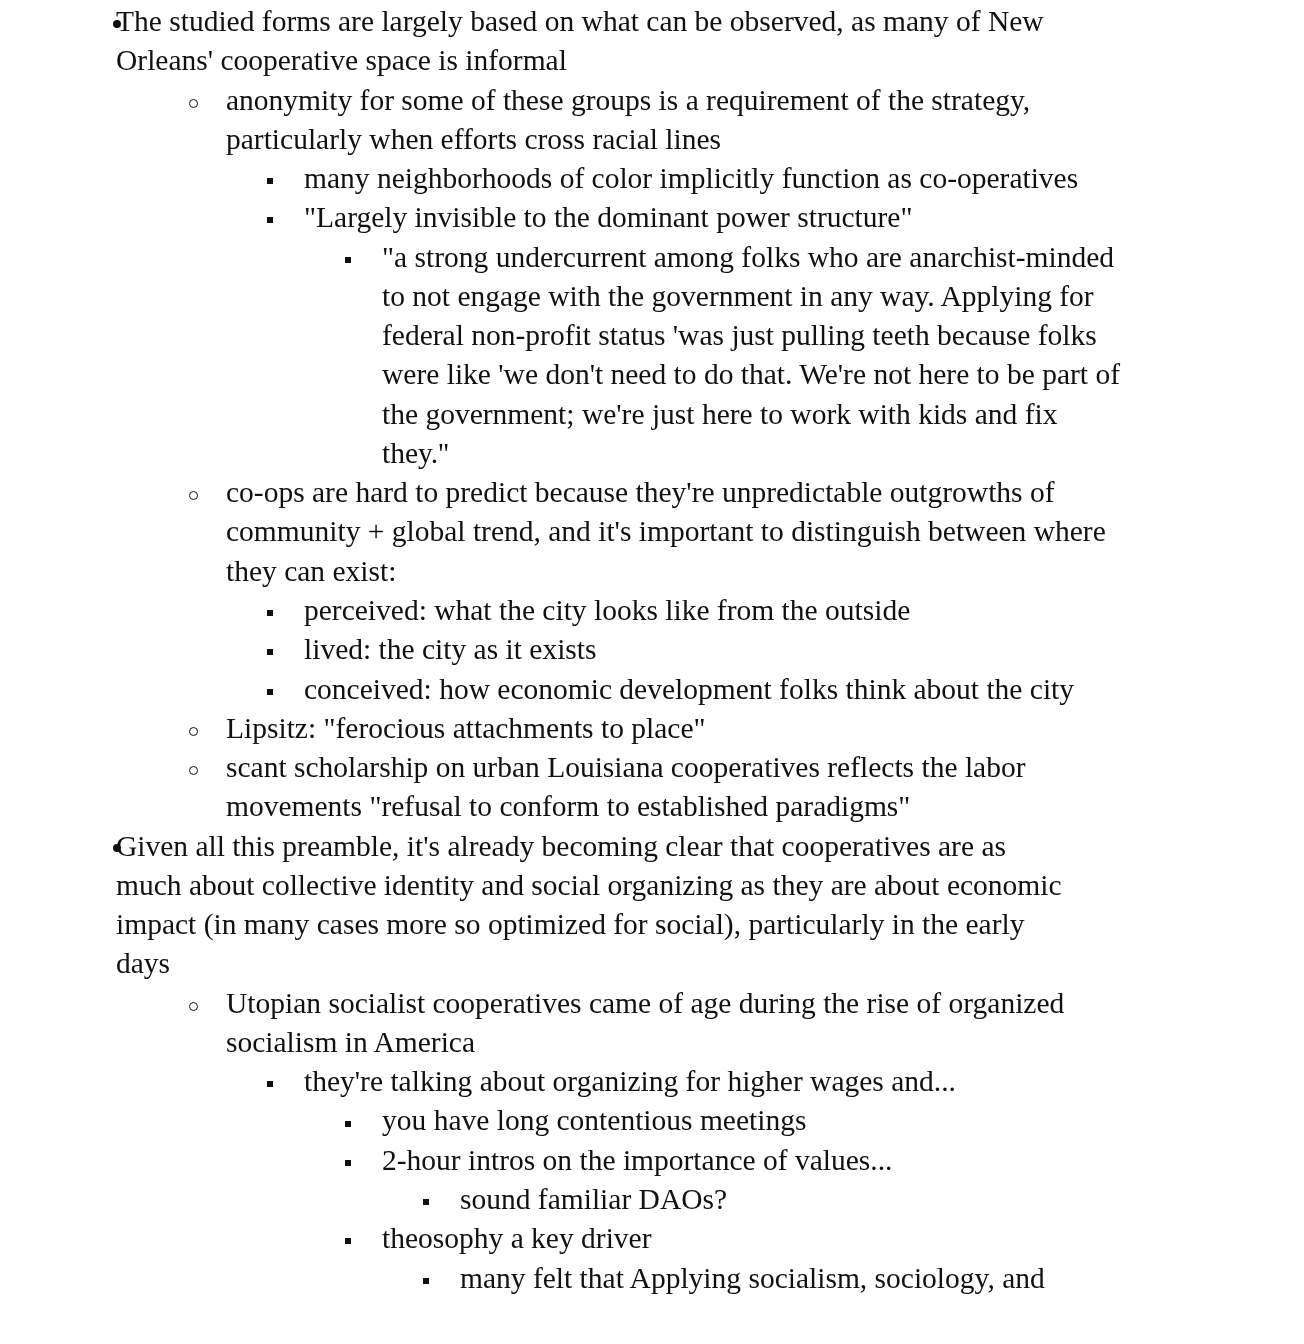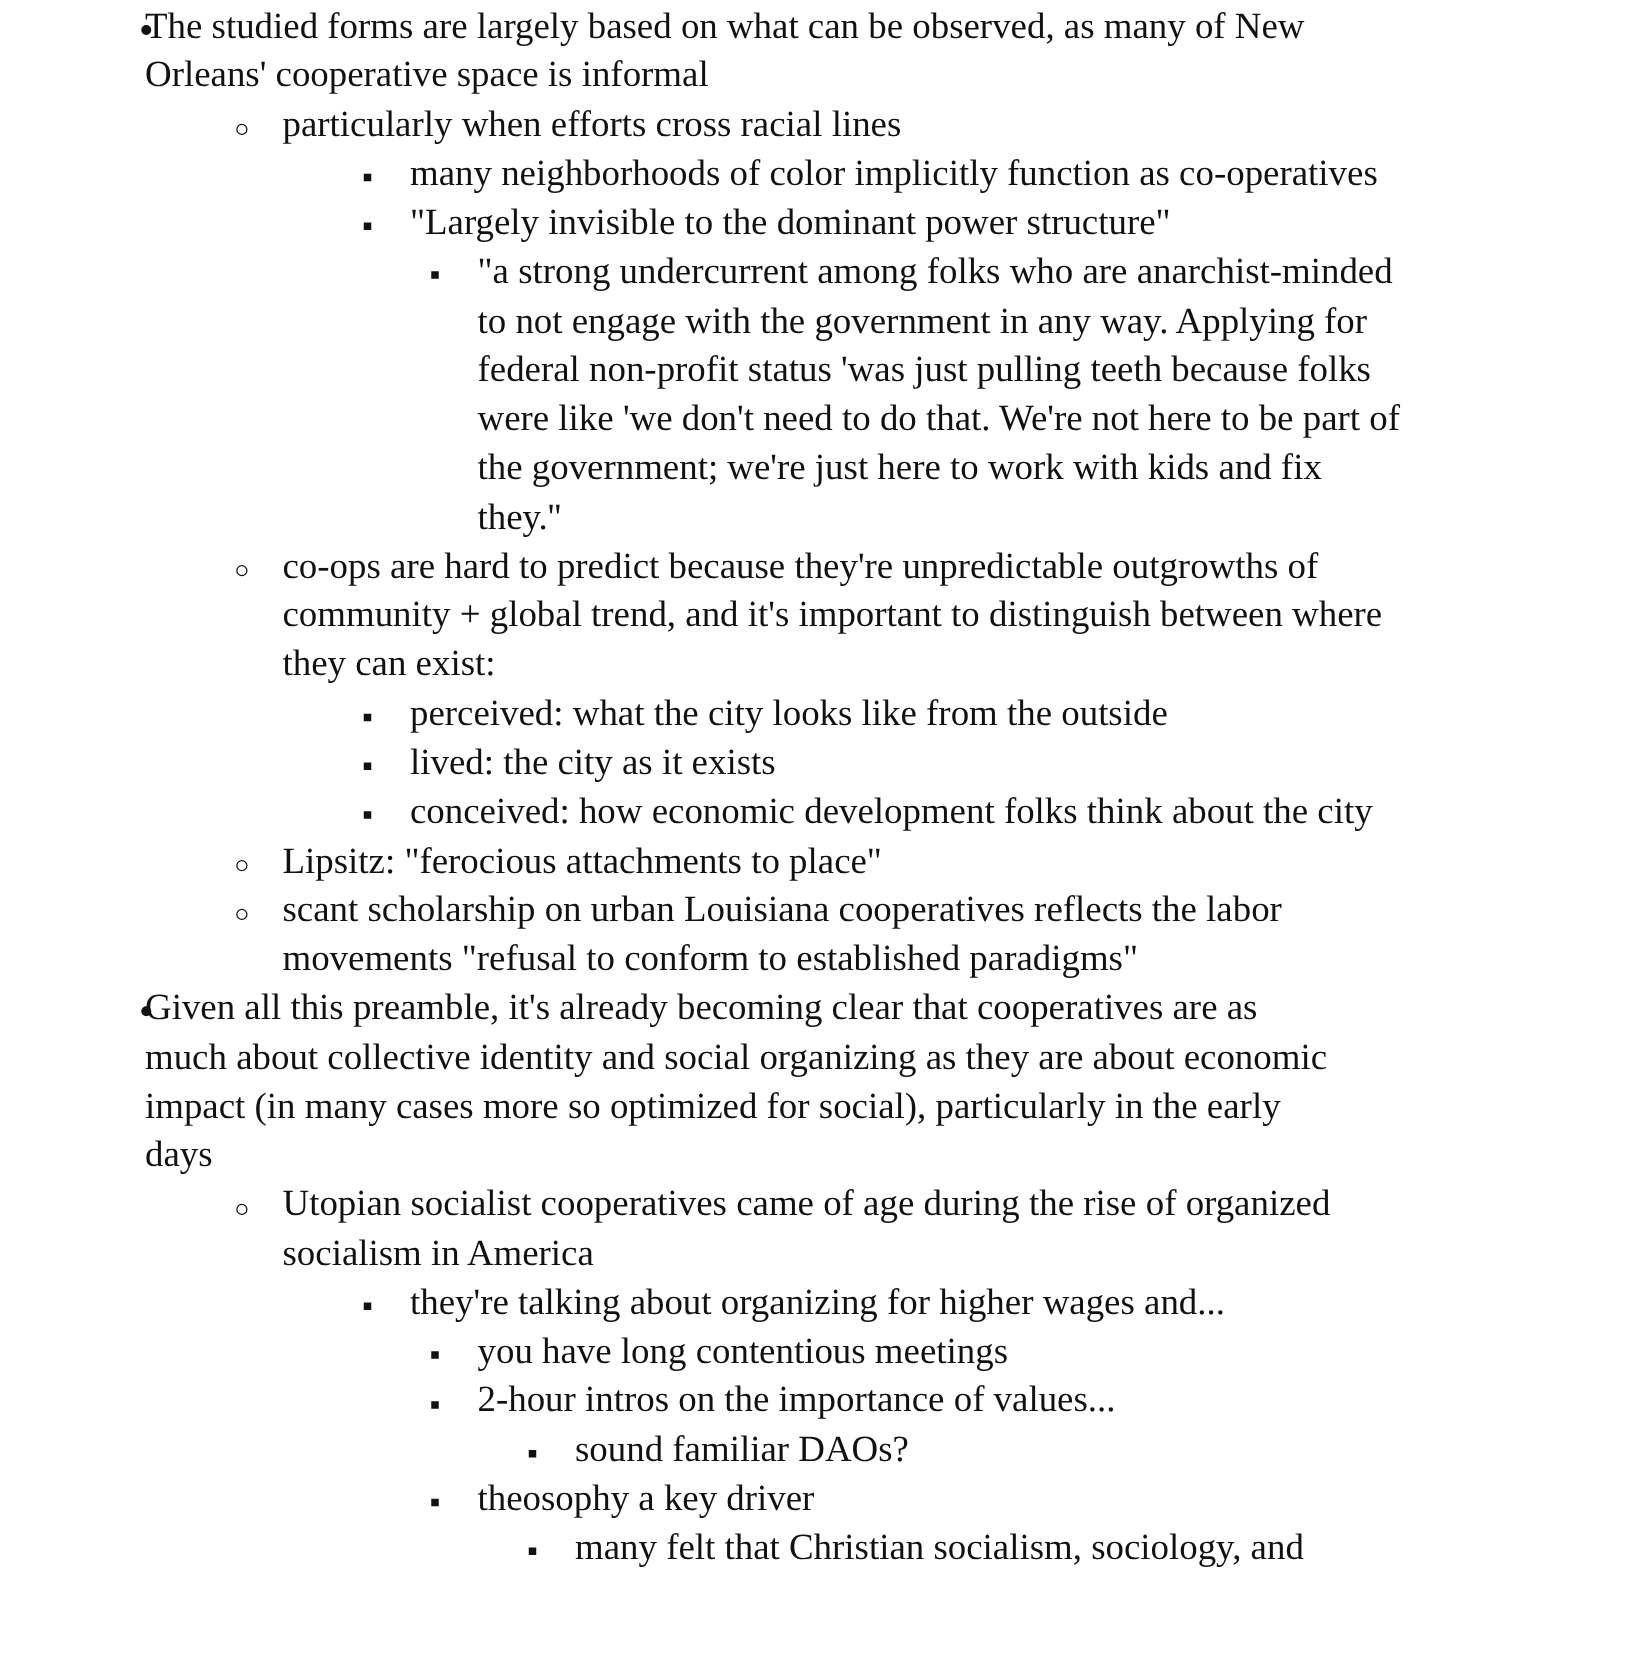--- a/index.html
+++ b/index.html
@@ -23,21 +23,21 @@
     }
     .item {
       position: relative;
       font-size: 29.5px;
       line-height: 39.27px;
       white-space: nowrap;
     }
     .item .line { display: block; }
     .l1 { padding-left: 116px; }
     .l2 { padding-left: 226px; }
-    .l3 { padding-left: 304px; margin-left: 24px; }
+    .l3 { padding-left: 304px; }
     .l4 { padding-left: 382px; }
     .l5 { padding-left: 460px; }
     .bullet {
       position: absolute;
       top: 0;
       height: 39.27px;
       display: flex;
       align-items: center;
       justify-content: center;
       width: 20px;
@@ -69,20 +69,21 @@
         <span class="disc"></span>
       </span>
     <span class="line">The studied forms are largely based on what can be observed, as many of New</span>
     <span class="line">Orleans' cooperative space is informal</span>
   </div>
 
   <div class="item l2">
     <span class="bullet">
         <span class="circle"></span>
       </span>
+    <span class="line">anonymity for some of these groups is a requirement of the strategy,</span>
     <span class="line">particularly when efforts cross racial lines</span>
   </div>
 
   <div class="item l3">
     <span class="bullet">
         <span class="square"></span>
       </span>
     <span class="line">many neighborhoods of color implicitly function as co-operatives</span>
   </div>
 
@@ -200,16 +201,16 @@
     <span class="bullet">
         <span class="square"></span>
       </span>
     <span class="line">theosophy a key driver</span>
   </div>
 
   <div class="item l5">
     <span class="bullet">
         <span class="square"></span>
       </span>
-    <span class="line">many felt that Christian socialism, sociology, and</span>
+    <span class="line">many felt that Applying socialism, sociology, and</span>
   </div>
 
 </div>
 
 </body></html>

